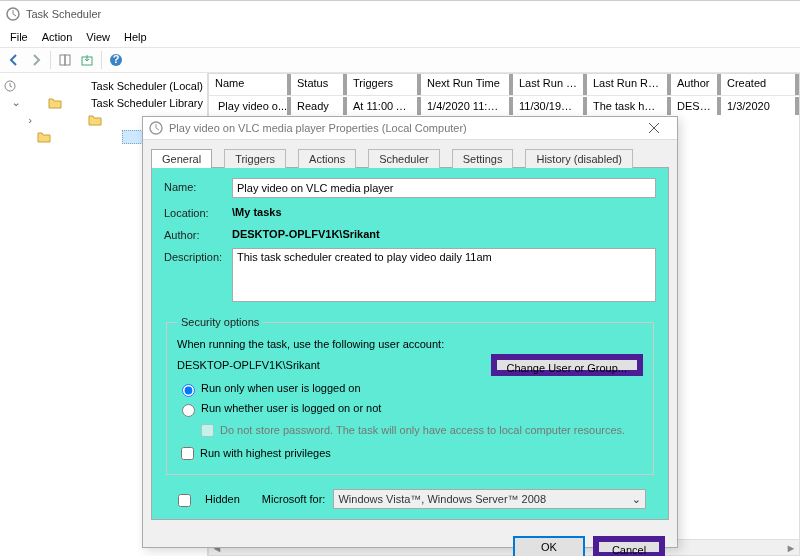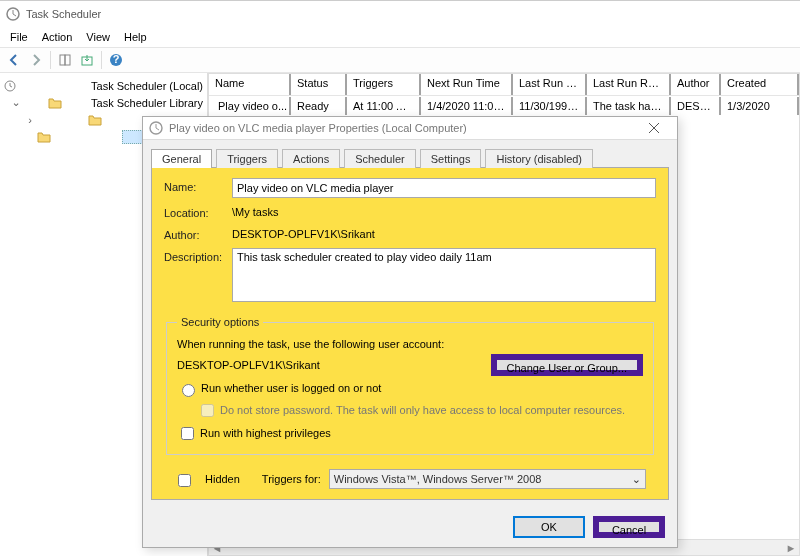--- a/index.html
+++ b/index.html
@@ -14,41 +14,41 @@
   .tsep { width: 1px; height: 18px; background: #ddd; margin: 0 2px; }
   .body { display: flex; flex: 1; min-height: 0; }
   .tree { width: 208px; border-right: 1px solid #ddd; padding: 4px 2px; }
   .tree-row { display: flex; align-items: center; height: 17px; white-space: nowrap; justify-content: space-between; }
   .tree-row.sel span.lbl { background: #cde8ff; border: 1px dotted #7aa; padding: 0 19px; }
   .tree-row span.lbl { padding: 0 2px; }
   .tw { display:inline-block; width:12px; text-align:center; color:#666; }
   .fld { display:inline-flex; width:16px; height:14px; margin-right:2px; align-items:center; justify-content:center;}
   .main { flex: 1; display: flex; flex-direction: column; border: 1px solid #ddd; margin: 0; overflow:hidden; }
   .grid-head { display: flex; height: 22px; background: #fff; border-bottom: 1px solid #e5e5e5; }
-  .grid-head div, .grid-row div { padding: 3px 6px; border-right: 2px solid #a3a3a3; overflow: hidden; text-overflow: ellipsis; white-space: nowrap; }
+  .grid-head div, .grid-row div { padding: 3px 6px; border-right: 4px solid #a3a3a3; overflow: hidden; text-overflow: ellipsis; white-space: nowrap; }
   .grid-row { display: flex; height: 20px; align-items:center; }
   .grid-body { flex:1; background:#fff; }
   .scrollbar { height: 16px; background: #f0f0f0; border-top:1px solid #ddd; display:flex; justify-content:space-between; }
   .sbtn { width:16px; height:16px; display:flex; align-items:center; justify-content:center; color:#888;}
 
   
   .dialog { position: absolute; left: 142px; top: 116px; width: 536px; height: 432px; background: #f0f0f0; border: 1px solid #aaa; display: flex; flex-direction: column; box-shadow: 3px 3px 10px rgba(0,0,0,0.15); }
   .dlg-title { height: 26px; display: flex; align-items: center; padding: 0 6px; background: #fff; border-bottom: 1px solid #ddd;}
   .dlg-title .t { color:#777; flex:1; margin-left:6px; }
   .close { width: 34px; height: 22px; display:flex; align-items:center; justify-content:center; color:#555; }
-  .tabs { display: flex; gap: 4px; padding: 8px 8px 0 8px; }
+  .tabs { display: flex; gap: 12px; padding: 8px 8px 0 8px; }
   .tab { padding: 3px 10px; border: 1px solid #bbb; border-bottom: none; background: #f0f0f0; position:relative; top:1px; color:#333;}
   .tab.active { background: #fff; border-color:#aaa; z-index:2;}
-  .tab-body { margin: 0 8px 8px 8px; border: 1px solid #aaa; background: #fde047; flex:1; padding: 10px 12px; display:flex; flex-direction:column; gap:6px; }
+  .tab-body { margin: 0 8px 8px 8px; border: 1px solid #aaa; background: #5eead4; flex:1; padding: 10px 12px; display:flex; flex-direction:column; gap:6px; }
   .fr { display:flex; align-items:flex-start; gap:6px; }
   .fr label.k { width: 62px; padding-top:3px; color:#222;}
   .fr .v { flex:1; }
   .txt { width:100%; border:1px solid #a9a9a9; background:#fff; padding:2px 4px; height:20px; }
   .txtarea { width:100%; border:1px solid #a9a9a9; background:#fff; padding:2px 4px; height:54px; resize:none;}
-  .static { padding:2px 0; }
+  .static { padding:2px 0;font-weight:bold; }
   fieldset { border:1px solid #ccc; margin-top:6px; padding:8px 10px 10px 10px;}
   legend { padding:0 4px; color:#222;}
   .sec-row { padding:2px 0; display:flex; align-items:center;}
   .btn { border:6px solid #4c1d95; background:#e1e1e1; padding:2px 10px; height:22px; min-width:72px;}
   .btn.primary { border:1px solid #0078d7; outline:1px solid #0078d7; outline-offset:-2px;}
   .bottom-row { display:flex; align-items:center; gap:8px; padding:8px 10px 0 10px;}
   .bottom-row .sel { flex:1; border:1px solid #a9a9a9; height:20px; background:#efefef; display:flex; align-items:center; padding:0 4px; justify-content:space-between; color:#333;}
   .dlg-footer { display:flex; justify-content:flex-end; gap:8px; padding:8px 12px 10px 0;}
   input[type=radio],input[type=checkbox]{margin-right:6px; position:relative; top:1px;}
   .indent { margin-left:20px; color:#777;}
@@ -237,36 +237,40 @@
       <div class="v"><textarea class="txtarea" style="">This task scheduler created to play video daily 11am</textarea></div>
     </div>
     <fieldset>
       <legend>Security options</legend>
       <div class="sec-row">When running the task, use the following user account:</div>
       <div class="sec-row" style="gap:8px">
         <span style="flex:1">DESKTOP-OPLFV1K\Srikant</span>
         <button class="btn">Change User or Group...</button>
       </div>
       <div class="sec-row">
+          <input type="radio" name="ro" checked="" style="">
+          <span>Run only when user is logged on</span>
+        </div>
+      <div class="sec-row">
           <input type="radio" name="ro" style="">
           <span>Run whether user is logged on or not</span>
         </div>
       <div class="sec-row indent">
           <input type="checkbox" disabled="" style="">
           <span>Do not store password.  The task will only have access to local computer resources.</span>
         </div>
       <div class="sec-row">
           <input type="checkbox" style="">
           <span>Run with highest privileges</span>
         </div>
     </fieldset>
     <div class="bottom-row">
       <input type="checkbox" style="">
         <span style="margin-right:14px">Hidden</span>
-      <span>Triggers for:</span>
+      <span>Microsoft for:</span>
       <div class="sel">
         <span>Windows Vista™, Windows Server™ 2008</span>
         <span>⌄</span>
       </div>
     </div>
   </div>
   <div class="dlg-footer">
     <button class="btn primary">OK</button>
     <button class="btn">Cancel</button>
   </div>

